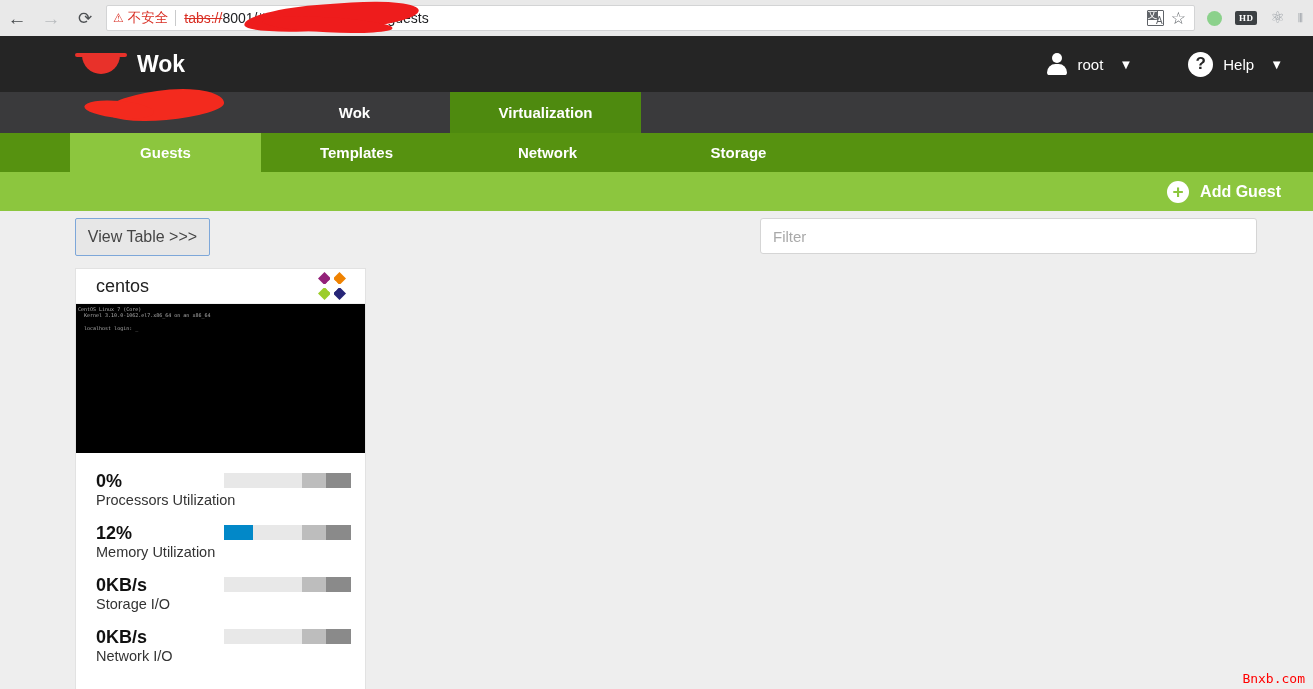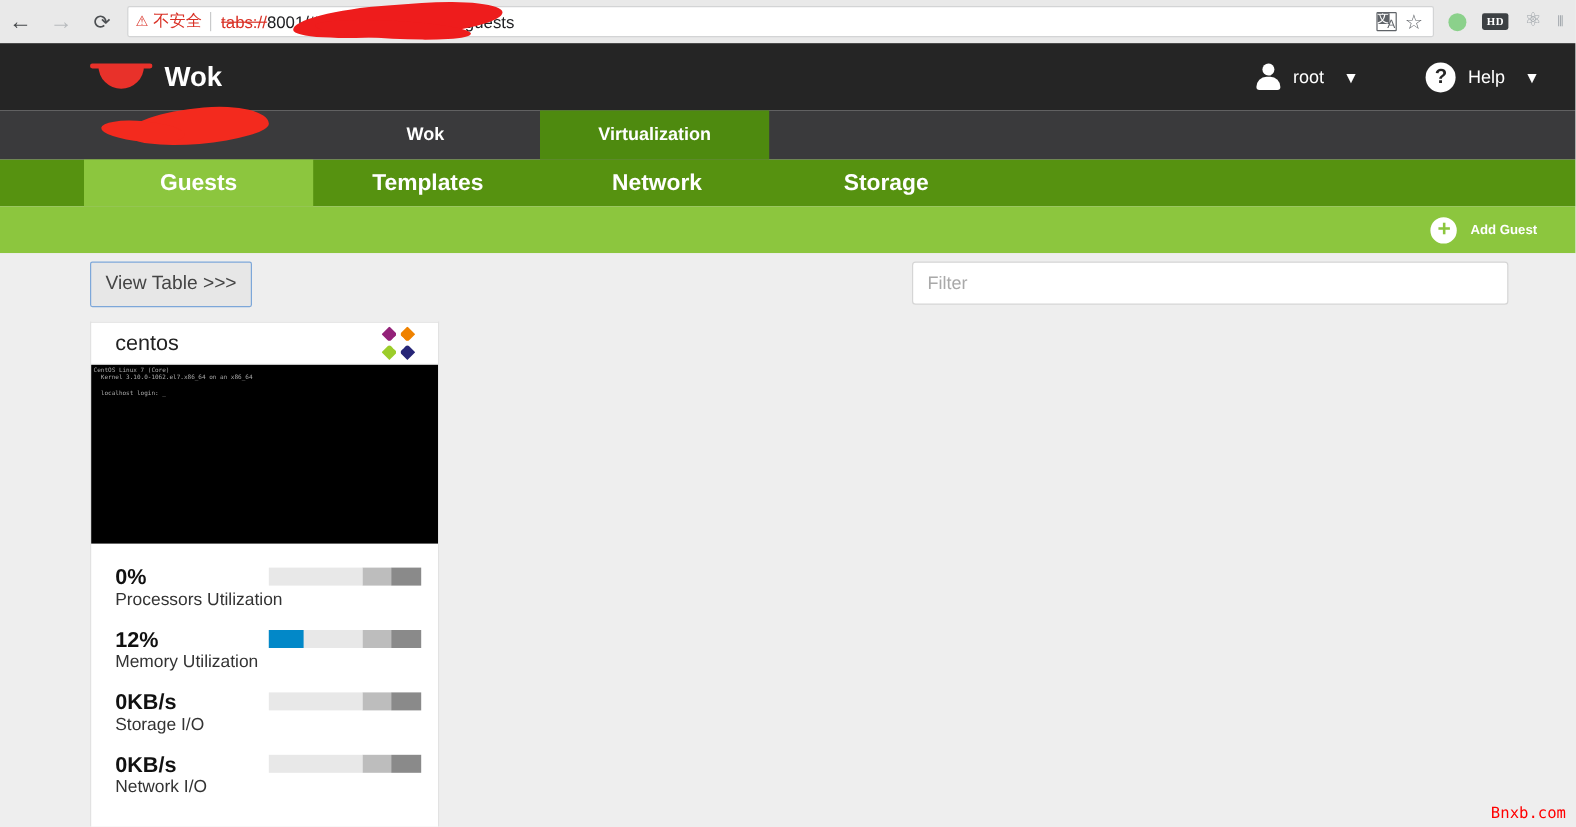--- a/index.html
+++ b/index.html
@@ -115,37 +115,37 @@
     background:#f32a1e; border-radius:50%; transform:rotate(10deg);
   }
 
   
   .sub-tabs{
     position:absolute; left:0; top:133px; width:1313px; height:39px;
     background:#569210; display:flex;
   }
   .stab{
     width:191px; height:39px; display:flex; align-items:center; justify-content:center;
-    color:#ffffff; font-size:19px; font-weight:bold;
+    color:#ffffff; font-size:15px; font-weight:bold;
   }
   .stab.first{ margin-left:70px; }
   .stab.active{ background:#8cc63e; }
 
   
   .action-bar{
     position:absolute; left:0; top:172px; width:1313px; height:39px;
     background:#8cc63e; display:flex; align-items:center; justify-content:flex-end;
   }
   .add-guest{ display:flex; align-items:center; padding-right:32px; }
   .plus-ico{
     width:22px; height:22px; border-radius:50%; background:#ffffff; color:#8cc63e;
     font-size:19px; font-weight:bold; display:flex; align-items:center; justify-content:center;
     margin-right:11px; line-height:1;
   }
-  .add-guest-label{ color:#ffffff; font-size:11px; font-weight:bold; }
+  .add-guest-label{ color:#ffffff; font-size:16px; font-weight:bold; }
 
   
   .content{ position:absolute; left:0; top:211px; width:1313px; height:478px; background:#eeeeee; }
   .view-table-btn{
     position:absolute; left:75px; top:7px; width:135px; height:38px;
     border:1px solid #7da7d9; background:#e7e7e7; color:#454545;
     font-size:16px; display:flex; align-items:center; justify-content:center;
     border-radius:2px;
   }
   .filter-input{

